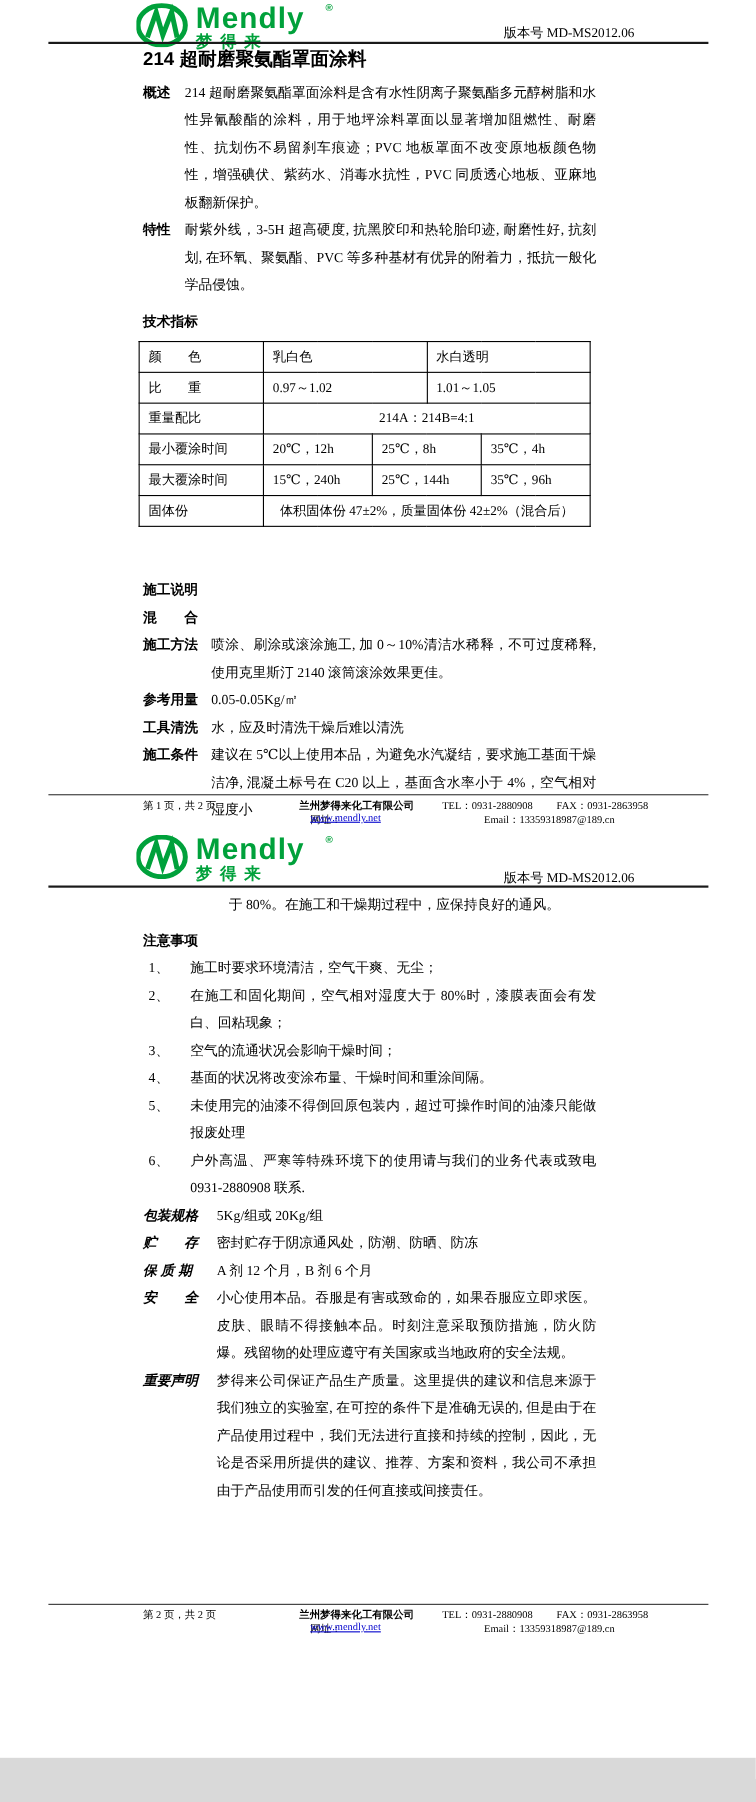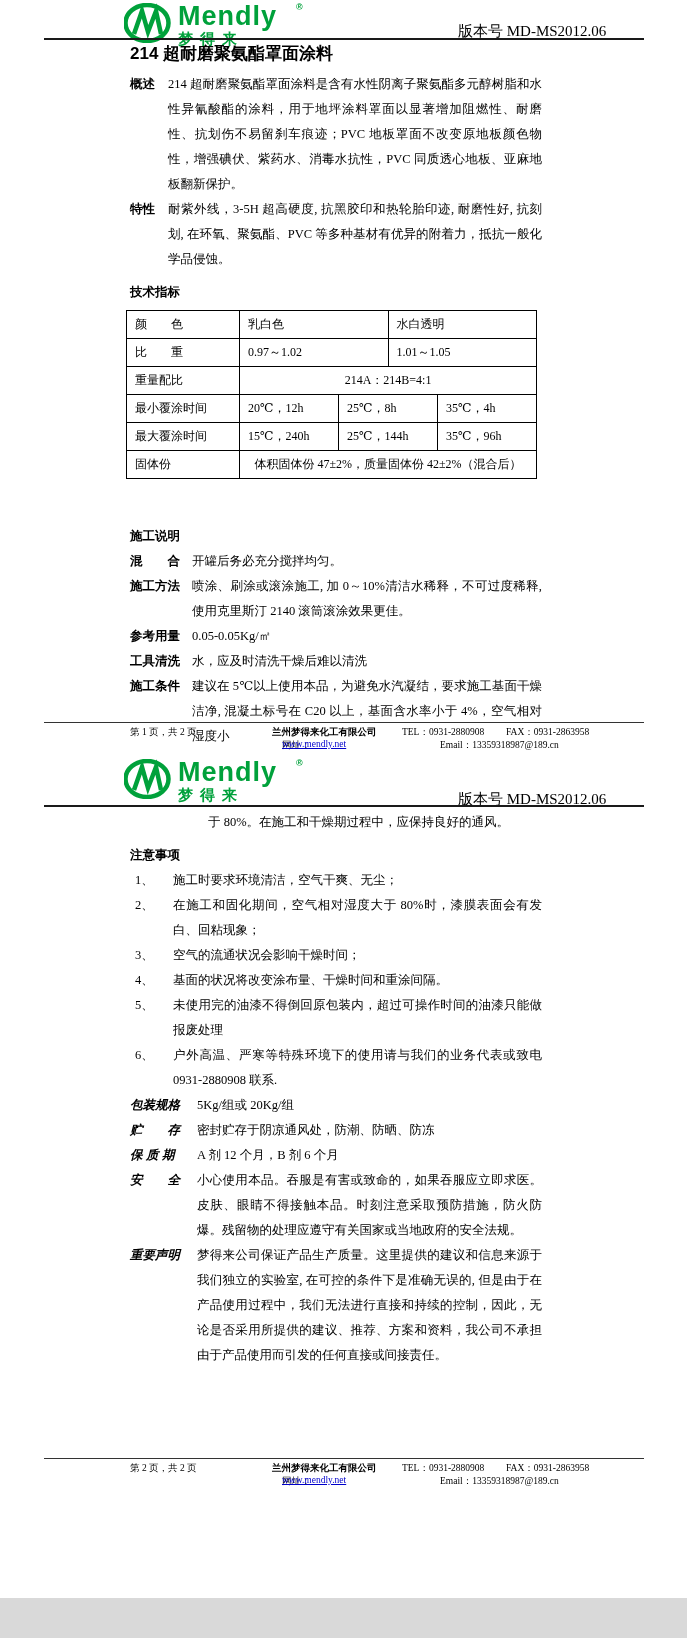--- a/index.html
+++ b/index.html
@@ -15,21 +15,21 @@
   
   .hdr-logo{position:absolute;left:124px;top:3px;display:flex;align-items:flex-start;}
   .logo-icon{position:relative;width:48px;height:40px;}
   .logo-reg{position:absolute;left:172px;top:-1px;color:#00A13B;font-size:9px;font-weight:bold;
     font-family:"Liberation Sans","DejaVu Sans",sans-serif;}
   .brand-block{margin-left:6px;line-height:1;}
   .brand-name{color:#00A13B;font-weight:bold;font-size:27px;letter-spacing:1px;
     font-family:"Liberation Sans","DejaVu Sans",sans-serif;}
   .brand-cn{color:#00A13B;font-weight:bold;font-size:15px;letter-spacing:7px;margin-top:1px;
     font-family:"Liberation Sans","DejaVu Sans",sans-serif;}
-  .version{position:absolute;left:458px;top:22px;font-size:15px;white-space:nowrap;}
+  .version{position:absolute;left:458px;top:22px;font-size:12px;white-space:nowrap;}
   .hdr-rule{position:absolute;left:44px;top:38px;width:600px;border-top:2px solid #1a1a1a;}
   #page2 .hdr-logo{top:9px;}
   #page2 .version{top:40px;}
   #page2 .hdr-rule{top:55px;}
 
   
   .content{position:absolute;left:130px;top:42px;width:412px;}
   #page2 .content{top:60px;}
   .doc-title{font-size:17px;font-weight:bold;line-height:24px;margin:0 0 6px 0;
     font-family:"Liberation Sans","DejaVu Sans",sans-serif;}
@@ -151,21 +151,20 @@
         <td class="lbl">固体份</td>
         <td colspan="6" class="center">体积固体份 47±2%，质量固体份 42±2%（混合后）</td>
       </tr>
     </tbody>
       </table>
 
     <div class="sec-heading construction">施工说明</div>
 
     <div class="def-row">
       <span class="def-label w2">混　　合</span>
-      <span class="def-text">开罐后务必充分搅拌均匀。</span>
     </div>
     <div class="def-row">
       <span class="def-label w2">施工方法</span>
       <span class="def-text">喷涂、刷涂或滚涂施工, 加 0～10%清洁水稀释，不可过度稀释, 使用克里斯汀 2140 滚筒滚涂效果更佳。</span>
     </div>
     <div class="def-row">
       <span class="def-label w2">参考用量</span>
       <span class="def-text">0.05-0.05Kg/㎡</span>
     </div>
     <div class="def-row">

